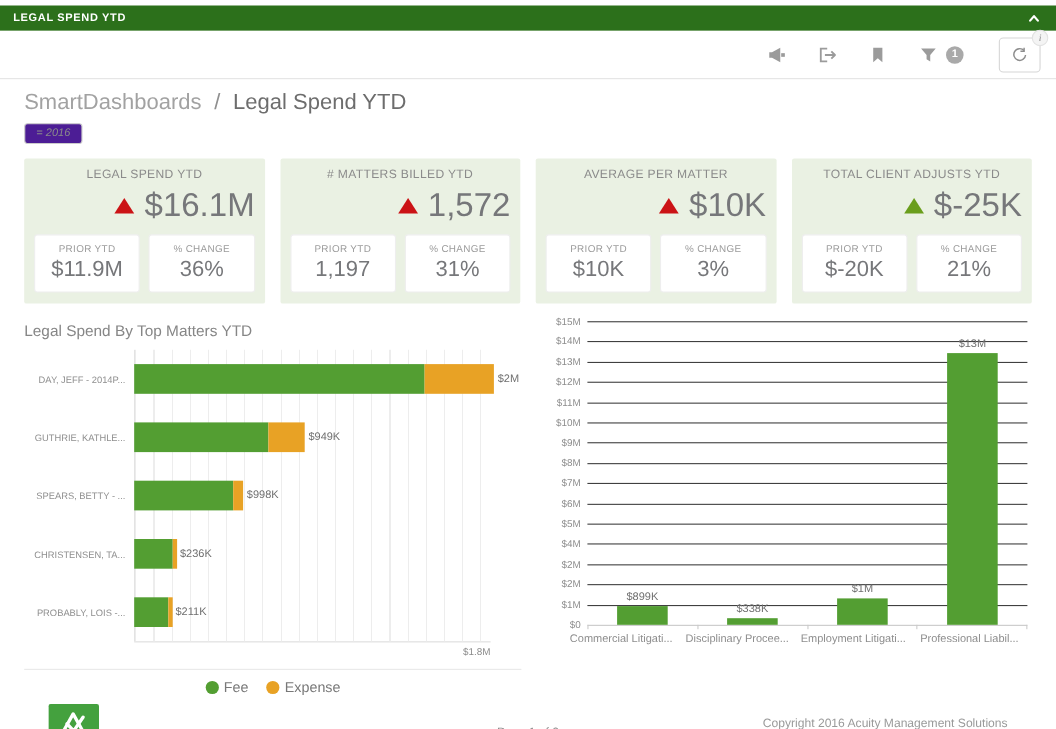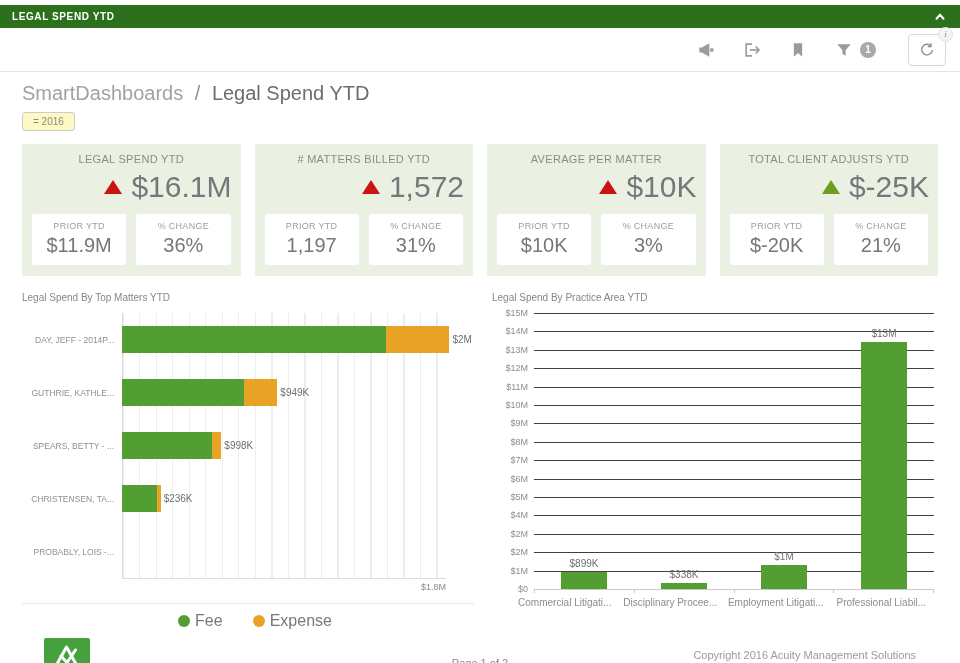--- a/index.html
+++ b/index.html
@@ -25,55 +25,55 @@
   .info-badge { position:absolute; top:-8px; right:-8px; width:15px; height:15px; border-radius:50%;
     background:#f4f4f4; border:1px solid #e2e2e2; color:#8d8d8d; font-size:9px; font-style:italic;
     font-family:"Liberation Serif", serif; display:flex; align-items:center; justify-content:center; }
 
   .content { padding:10px 22px 0 22px; }
   .breadcrumb { font-size:20px; }
   .crumb-root { color:#a2a2a2; cursor:pointer; }
   .crumb-sep { color:#8f8f8f; margin:0 6px; }
   .crumb-cur { color:#6d6d6d; }
   .tag-chip { display:inline-block; margin-top:7px; padding:3px 10px; font-size:10px; color:#8a8a8a;
-    background:#fef9c3; border:1px solid #ccc; border-radius:3px; cursor:pointer; }
+    background:#4c1d95; border:1px solid #ccc; border-radius:3px; cursor:pointer;font-style:italic; }
 
   .kpi-row { display:flex; gap:14px; margin-top:13px; }
   .kpi { flex:1; background:#eaf1e3; border-radius:2px; padding:9px 9px 10px; text-align:center; cursor:pointer; }
   .kpi-title { font-size:11px; color:#8b8b8b; letter-spacing:.3px; }
   .kpi-value-row { display:flex; align-items:center; justify-content:flex-end; gap:9px; margin:5px 0 9px; }
   .tri { width:0; height:0; border-left:9px solid transparent; border-right:9px solid transparent;
     border-bottom:14px solid #cb1316; }
   .kpi-value { font-size:30px; color:#76777a; }
   .kpi-subrow { display:flex; gap:8px; }
   .kpi-sub { flex:1; background:#fff; border:1px solid #eee; border-radius:3px; padding:7px 3px 8px; }
   .kpi-sub-label { font-size:9px; color:#9c9c9c; letter-spacing:.3px; }
   .kpi-sub-value { font-size:20px; color:#76777a; margin-top:3px; }
 
   .charts-row { display:flex; margin-top:16px; gap:18px; }
   .chart { position:relative; }
-  .chart-title { font-size:10px; color:#868686; margin-bottom:10px; }
+  .chart-title { font-size:14px; color:#868686; margin-bottom:10px; }
   .chart-left { width:452px; }
   .chart-right { flex:1; }
 
   
   .hplot { position:relative; }
   .hgrid { position:absolute; left:100px; right:28px; top:0; bottom:0;
     border-left:1px solid #ddd;
     background:repeating-linear-gradient(to right, #ededed 0 1px, transparent 1px 16.5px); }
   .hrow { position:relative; display:flex; align-items:center; height:53px; }
   .hlabel { width:100px; padding-right:8px; text-align:right; font-size:8.5px; color:#8f8f8f; flex:none; }
   .htrack { flex:1; display:flex; align-items:center; height:27px; min-width:0; }
   .hseg { height:100%; cursor:pointer; }
   .hval { font-size:10px; color:#6f6f6f; margin-left:3px; white-space:nowrap; }
   .haxis { margin-left:100px; margin-right:28px; border-top:1px solid #ddd; text-align:right;
     font-size:9px; color:#8a8a8a; padding-top:3px; height:16px; }
   .hlegend { border-top:1px solid #e8e8e8; margin-top:9px; padding-top:8px;
     display:flex; justify-content:center; gap:16px; }
-  .legend-item { display:flex; align-items:center; gap:5px; font-size:16px; color:#787878; cursor:pointer;margin-left:14px; }
+  .legend-item { display:flex; align-items:center; gap:5px; font-size:13px; color:#787878; cursor:pointer; }
   .legend-dot { width:12px; height:12px; border-radius:50%; }
 
   
   .vplot { position:relative; height:276px; margin-left:42px; margin-right:4px; }
   .vgrid { position:absolute; left:0; right:0; height:1px; background:#404040; }
   .vgrid.axis { background:#c9c9c9; }
   .vtick { position:absolute; right:100%; transform:translateY(-50%); padding-right:6px;
     font-size:9px; color:#8d8d8d; white-space:nowrap; }
   .vbars { position:absolute; left:0; right:0; top:0; bottom:0; display:flex; }
   .vcol { flex:1; display:flex; flex-direction:column; align-items:center; justify-content:flex-end; height:100%; }
@@ -254,40 +254,44 @@
             <div class="hrow">
               <div class="hlabel">CHRISTENSEN, TA...</div>
               <div class="htrack">
                 <div class="hseg" style="width: 9.95349%; background: rgb(83, 158, 50);"></div>
                 <div class="hseg" style="width: 1.02326%; background: rgb(232, 162, 37);"></div>
                 <span class="hval">$236K</span>
               </div>
             </div>
             <div class="hrow">
               <div class="hlabel">PROBABLY, LOIS -...</div>
+              <div class="htrack">
+                <div class="hseg" style="width: 8.83721%; background: rgb(83, 158, 50);"></div>
+                <div class="hseg" style="width: 0.976744%; background: rgb(232, 162, 37);"></div>
+                <span class="hval">$211K</span>
+              </div>
             </div>
           </div>
       </div>
       <div class="haxis">
         <span>$1.8M</span>
       </div>
       <div class="hlegend" id="hlegend">
           <span class="legend-item">
             <span class="legend-dot" style="background: rgb(83, 158, 50);"></span>
             <span>Fee</span>
           </span>
           <span class="legend-item">
             <span class="legend-dot" style="background: rgb(232, 162, 37);"></span>
             <span>Expense</span>
           </span>
         </div>
     </div>
 
     <div class="chart chart-right">
-      <div class="chart-title">Legal Spend By Practice Area YTD</div>
       <div class="vplot" id="vplot">
           <div class="vgrid" style="top: 0%;">
             <span class="vtick">$15M</span>
           </div>
           <div class="vgrid" style="top: 6.66667%;">
             <span class="vtick">$14M</span>
           </div>
           <div class="vgrid" style="top: 13.3333%;">
             <span class="vtick">$13M</span>
           </div>

